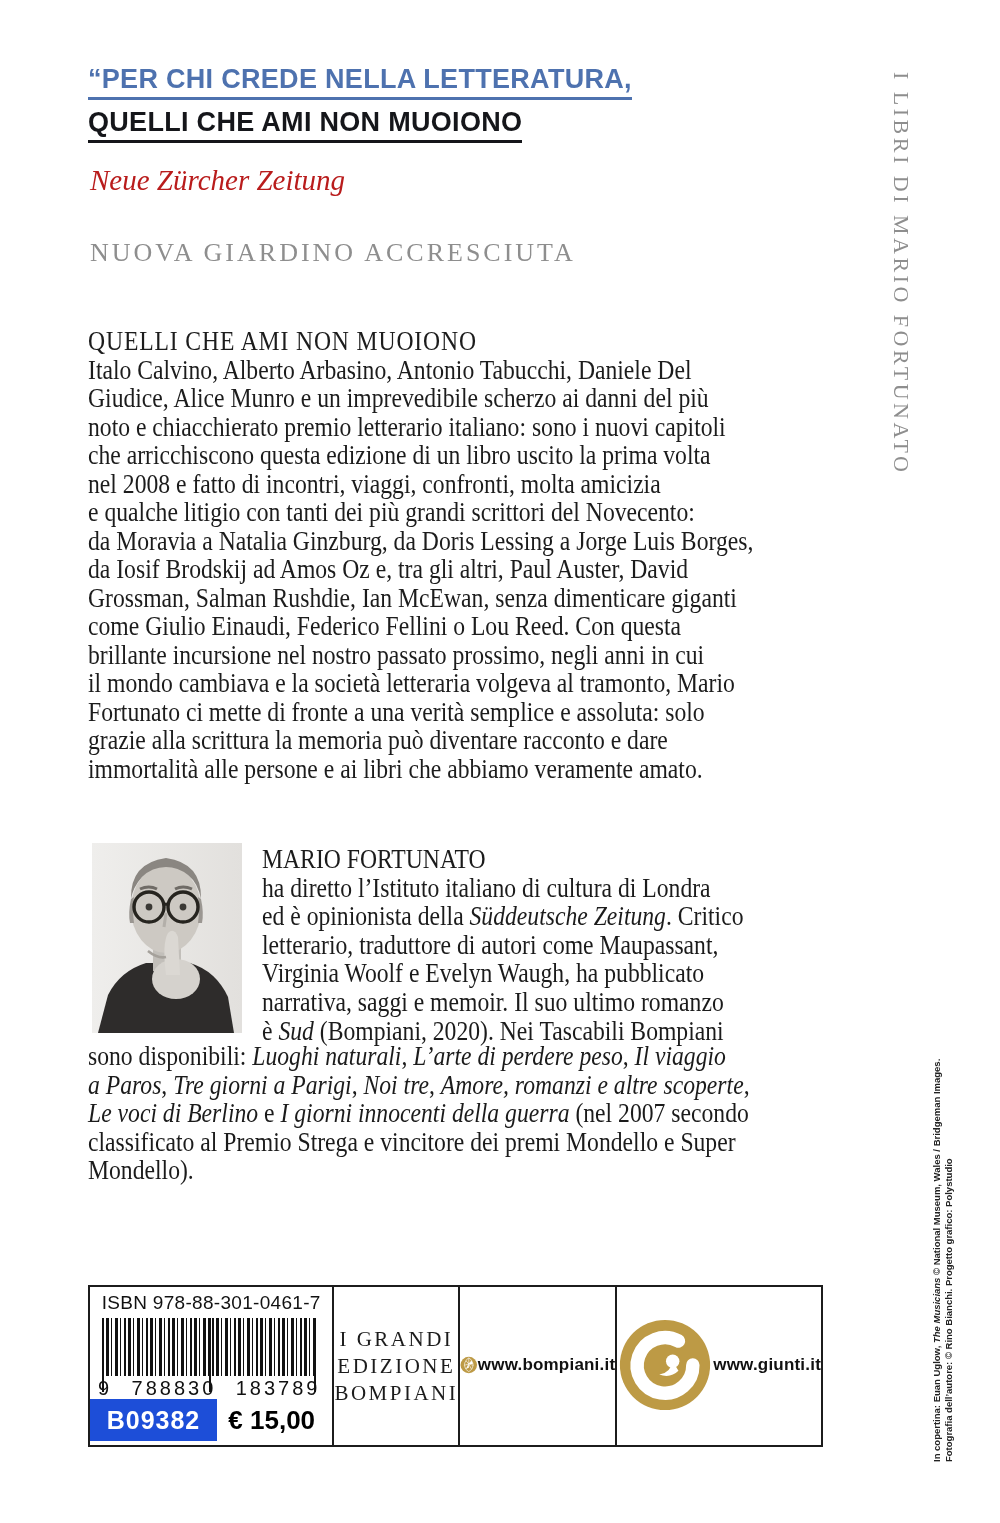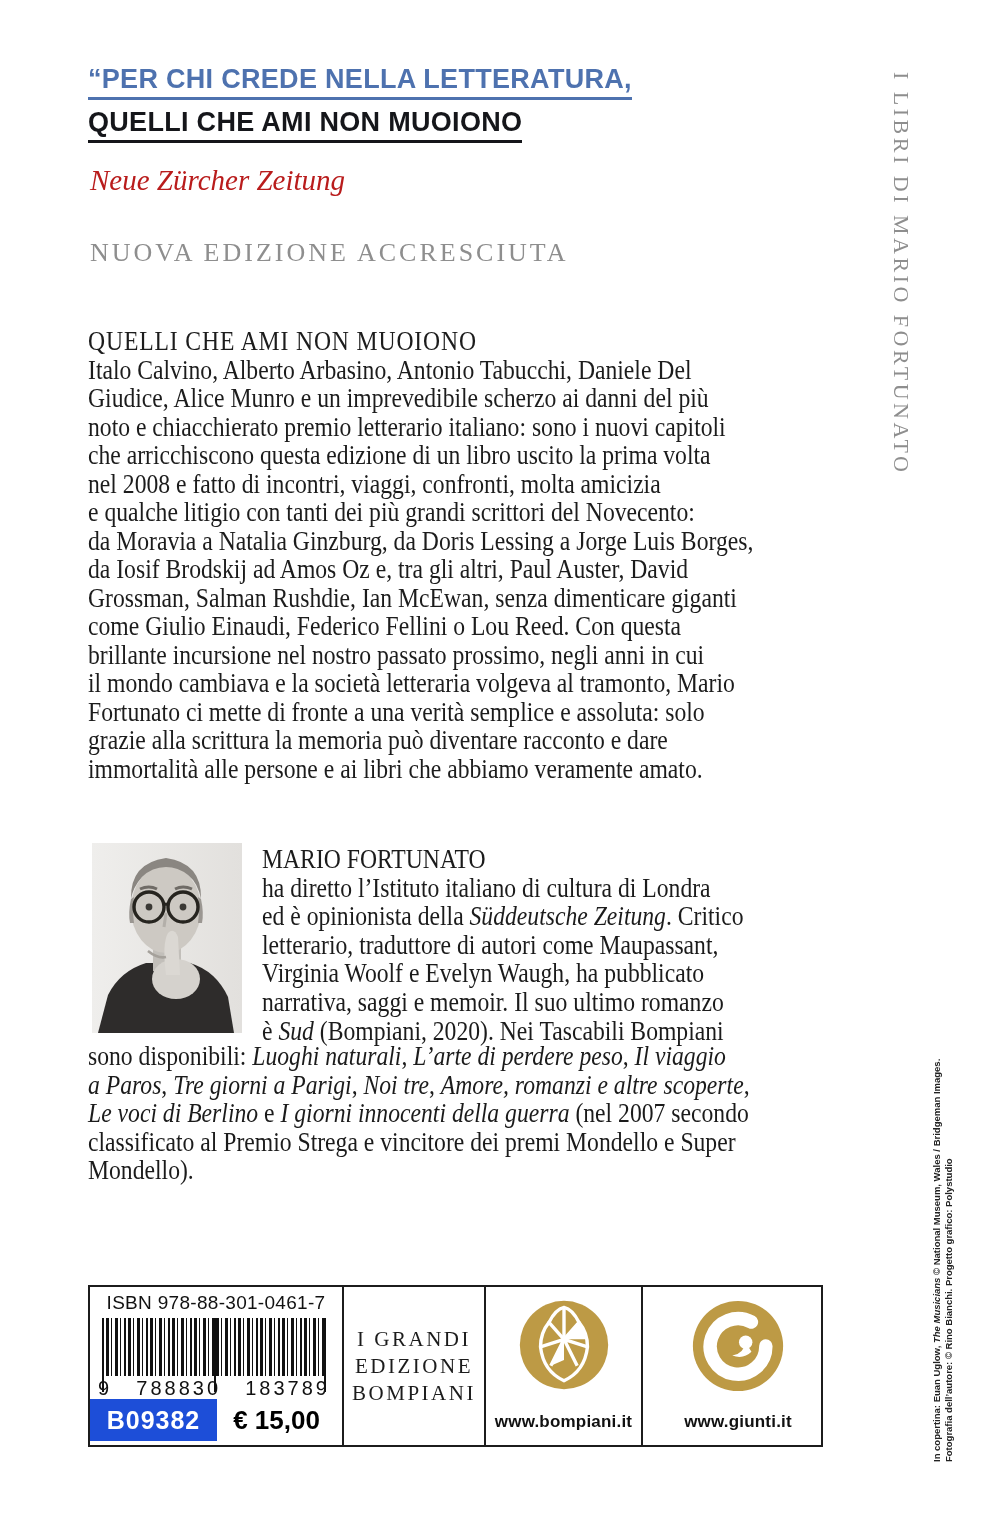--- a/index.html
+++ b/index.html
@@ -30,40 +30,40 @@
   .photo{position:absolute;left:92px;top:843px;width:150px;height:190px;}
   .bio-beside{position:absolute;left:262px;top:845px;width:745px;font-size:27.5px;line-height:28.6px;}
   .bio-beside div,.bio-below div{white-space:nowrap;}
   .bio-below{position:absolute;left:88px;top:1042px;width:930px;font-size:27.5px;line-height:28.6px;}
   .it{font-style:italic;}
 
   
   .footer{position:absolute;left:88px;top:1285px;width:735px;height:162px;border:2px solid #1c1c1c;
           display:flex;font-family:"Liberation Sans",sans-serif;box-sizing:border-box;background:#fff;}
   .fcell{border-right:2px solid #1c1c1c;box-sizing:border-box;position:relative;}
-  .fcell:last-child{border-right:none;margin-left:12px;}
-  .c1{width:254px;}
+  .fcell:last-child{border-right:none;}
+  .c1{width:292px;}
   .c2{width:142px;display:flex;align-items:center;justify-content:center;}
   .c3{width:157px;}
   .c4{flex:1;}
   .isbn{font-size:19px;text-align:center;margin-top:5px;letter-spacing:.3px;color:#111;}
   .barcode{position:relative;height:58px;margin:4px 16px 0 12px;
     background:repeating-linear-gradient(90deg,#111 0 2px,#fff 2px 4px,#111 4px 7px,#fff 7px 9px,#111 9px 10px,
       #fff 10px 13px,#111 13px 16px,#fff 16px 18px,#111 18px 19px,#fff 19px 22px);}
   .guard{position:absolute;top:0;width:2px;height:74px;background:#111;}
   .g1{left:0;} .g2{left:50%;} .g3{right:0;}
   .digits{display:flex;justify-content:space-between;margin:0 12px 0 8px;font-size:20px;
           letter-spacing:3px;color:#111;padding-top:1px;}
   .coderow{position:absolute;left:0;right:6px;bottom:4px;height:42px;display:flex;}
   .code{width:127px;background:#1d4ed8;color:#fff;font-weight:bold;font-size:25px;display:flex;
         align-items:center;justify-content:center;letter-spacing:1px;}
   .price{flex:1;display:flex;align-items:center;justify-content:center;font-weight:bold;font-size:26px;color:#000000;}
   .imprint{font-family:"Liberation Serif",serif;font-size:21px;letter-spacing:2.5px;line-height:27px;
            text-align:center;color:#1c1c1c;}
-  .logo-cell{display:flex;flex-direction:column;align-items:center;justify-content:space-between;
+  .logo-cell{display:flex;align-items:center;justify-content:space-between;
              padding:11px 0 13px;}
   .logo-url{font-weight:bold;font-size:17px;color:#111;letter-spacing:.2px;}
 
   
   .credits{position:absolute;left:931px;top:1462px;transform:rotate(-90deg);transform-origin:0 0;
            font-family:"Liberation Sans",sans-serif;font-weight:bold;font-size:9.5px;line-height:12px;
            color:#222;white-space:nowrap;}
 </style>
 </head>
 <body>
@@ -73,21 +73,21 @@
   <div class="quote">
     <div class="ql">
       <span class="ul q-blue">“PER CHI CREDE NELLA LETTERATURA,</span>
     </div>
     <div class="ql">
       <span class="ul q-dark">QUELLI CHE AMI NON MUOIONO</span>
     </div>
   </div>
   <div class="quote-source">Neue Zürcher Zeitung</div>
 
-  <div class="edition">NUOVA EDIZIONE ACCRESCIUTA</div>
+  <div class="edition">NUOVA GIARDINO ACCRESCIUTA</div>
 
   <div class="spine">I LIBRI DI MARIO FORTUNATO</div>
 
   <div class="synopsis cond">
     <div class="syn-title">QUELLI CHE AMI NON MUOIONO</div>
     <div>
         <div>Italo Calvino, Alberto Arbasino, Antonio Tabucchi, Daniele Del</div>
         <div>Giudice, Alice Munro e un imprevedibile scherzo ai danni del più</div>
         <div>noto e chiacchierato premio letterario italiano: sono i nuovi capitoli</div>
         <div>che arricchiscono questa edizione di un libro uscito la prima volta</div>

